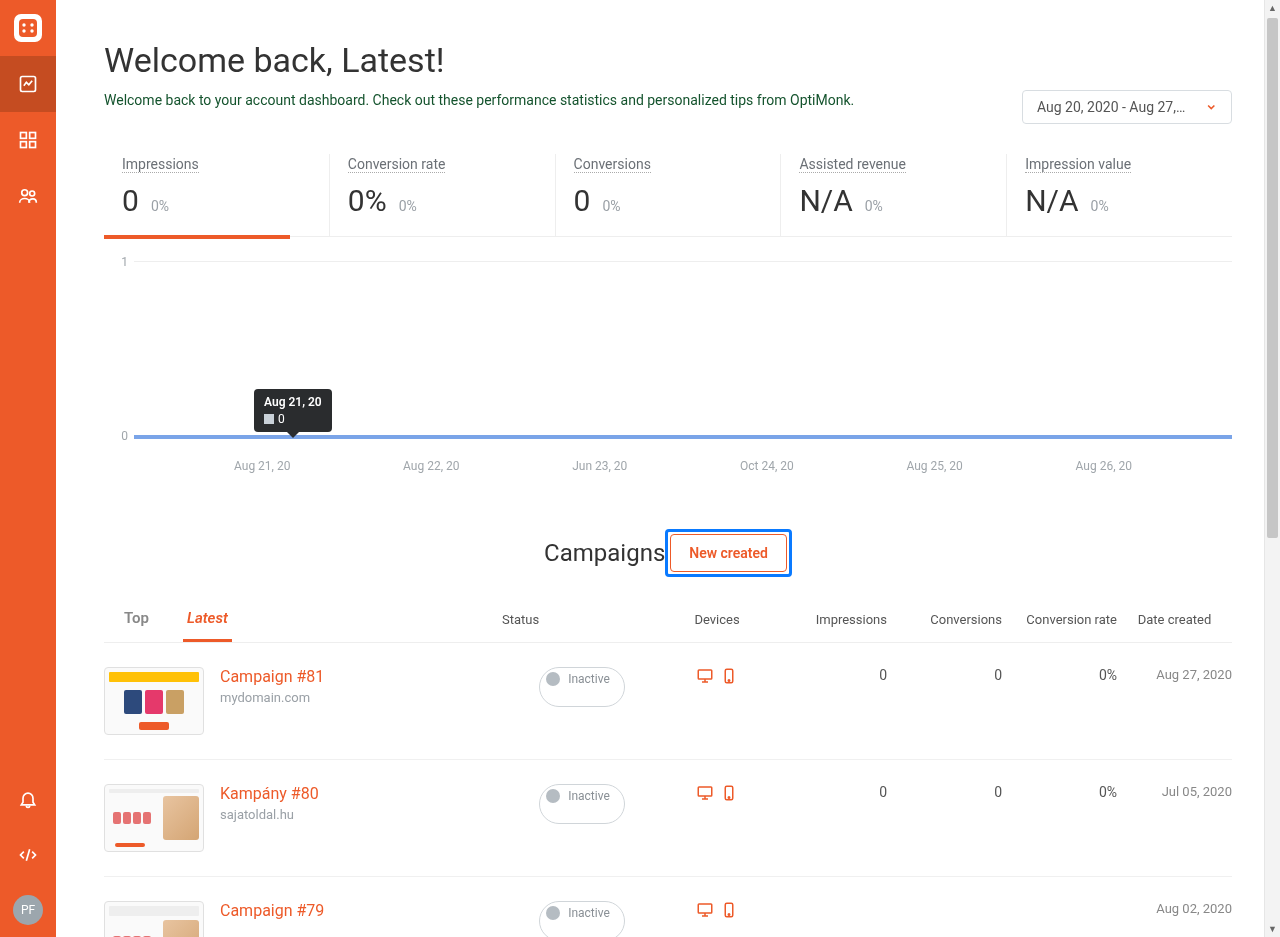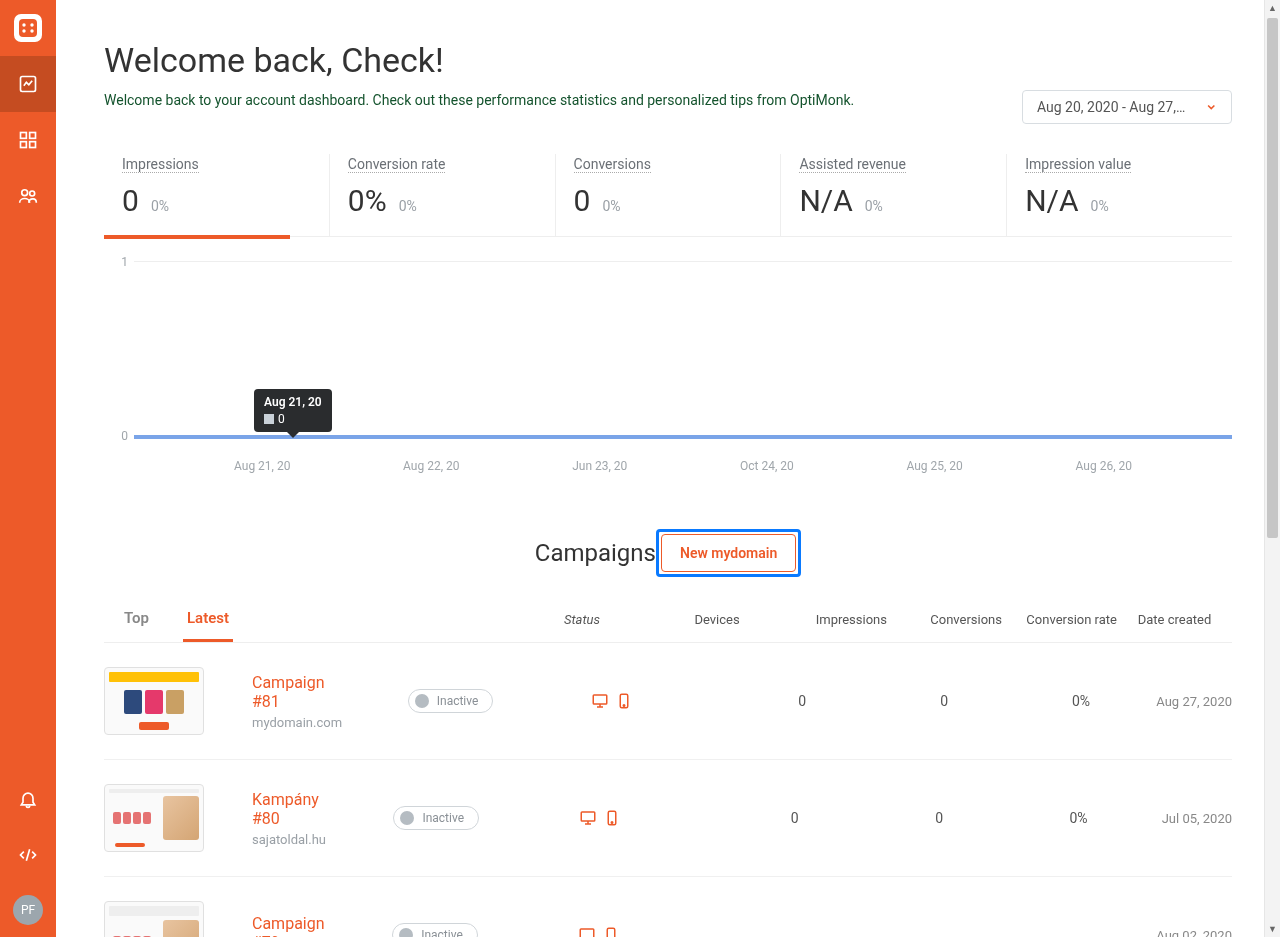--- a/index.html
+++ b/index.html
@@ -258,40 +258,39 @@
   padding: 12px 4px;
   font-size: 15px;
   color: #888;
   cursor: pointer;
   border-bottom: 3px solid transparent;
   font-weight: 600;
 }
 .tab.active {
   color: #ed5a29;
   border-bottom-color: #ed5a29;
+  font-style: italic;
 }
 .table-head {
   margin-left: auto;
   display: flex;
   font-size: 13px;
   color: #555;
 }
 .th { text-align: right; }
-.th-status { width: 160px; text-align: center; font-style: italic; }
+.th-status { width: 160px; text-align: left; }
 .th-devices { width: 110px; text-align: center;}
 .th-impr { width: 115px; }
 .th-conv { width: 115px; }
 .th-rate { width: 115px; }
 .th-date { width: 115px; text-align: center; }
 .campaign-row {
   display: flex;
-  align-items: center;
   padding: 24px 0;
   border-bottom: 1px solid #f0f0f0;
-  gap: 32px;
 }
 .thumb {
   width: 100px;
   height: 68px;
   border: 1px solid #e0e0e0;
   border-radius: 4px;
   background: #fafafa;
   flex-shrink: 0;
   display: flex;
   flex-direction: column;
@@ -326,21 +325,21 @@
 .campaign-domain {
   color: #9aa0a6;
   font-size: 13px;
   margin-top: 4px;
 }
 .status-pill {
   display: inline-flex;
   align-items: center;
   border: 1px solid #d0d5d9;
   border-radius: 20px;
-  padding: 4px 14px 4px 6px;
+  padding: 4px 14px 20px 6px;
   font-size: 12px;
   color: #8a9096;
   gap: 8px;
 }
 .status-dot {
   width: 14px;
   height: 14px;
   border-radius: 50%;
   background: #b5bcc2;
 }
@@ -434,21 +433,21 @@
       </svg>
     </div>
     <div class="avatar">PF</div>
   </div>
 </div>
 
 <div class="main">
 
   <div class="header-row">
     <div>
-      <h1 class="page-title">Welcome back, Check!</h1>
+      <h1 class="page-title">Welcome back, Latest!</h1>
       <p class="page-subtitle">Welcome back to your account dashboard. Check out these performance statistics and personalized tips from OptiMonk.</p>
     </div>
     <div class="date-picker">
       <span class="date-picker-text">Aug 20, 2020 - Aug 27, 20…</span>
       <svg width="14" height="14" viewBox="0 0 24 24" fill="none" stroke="#ed5a29" stroke-width="3">
         <polyline points="6 9 12 15 18 9"></polyline>
       </svg>
     </div>
   </div>
 
@@ -512,21 +511,21 @@
       <span class="x-label">Oct 24, 20</span>
       <span class="x-label">Aug 25, 20</span>
       <span class="x-label">Aug 26, 20</span>
     </div>
   </div>
 
   <div class="campaigns-header">
     <h2 class="campaigns-title">Campaigns</h2>
     <div class="btn-group">
       <div class="highlight-box">
-        <button class="btn btn-outline">New mydomain</button>
+        <button class="btn btn-outline">New created</button>
       </div>
     </div>
   </div>
 
   <div class="tabs-row">
     <div class="tabs">
       <div class="tab">Top</div>
       <div class="tab active">Latest</div>
     </div>
     <div class="table-head">

